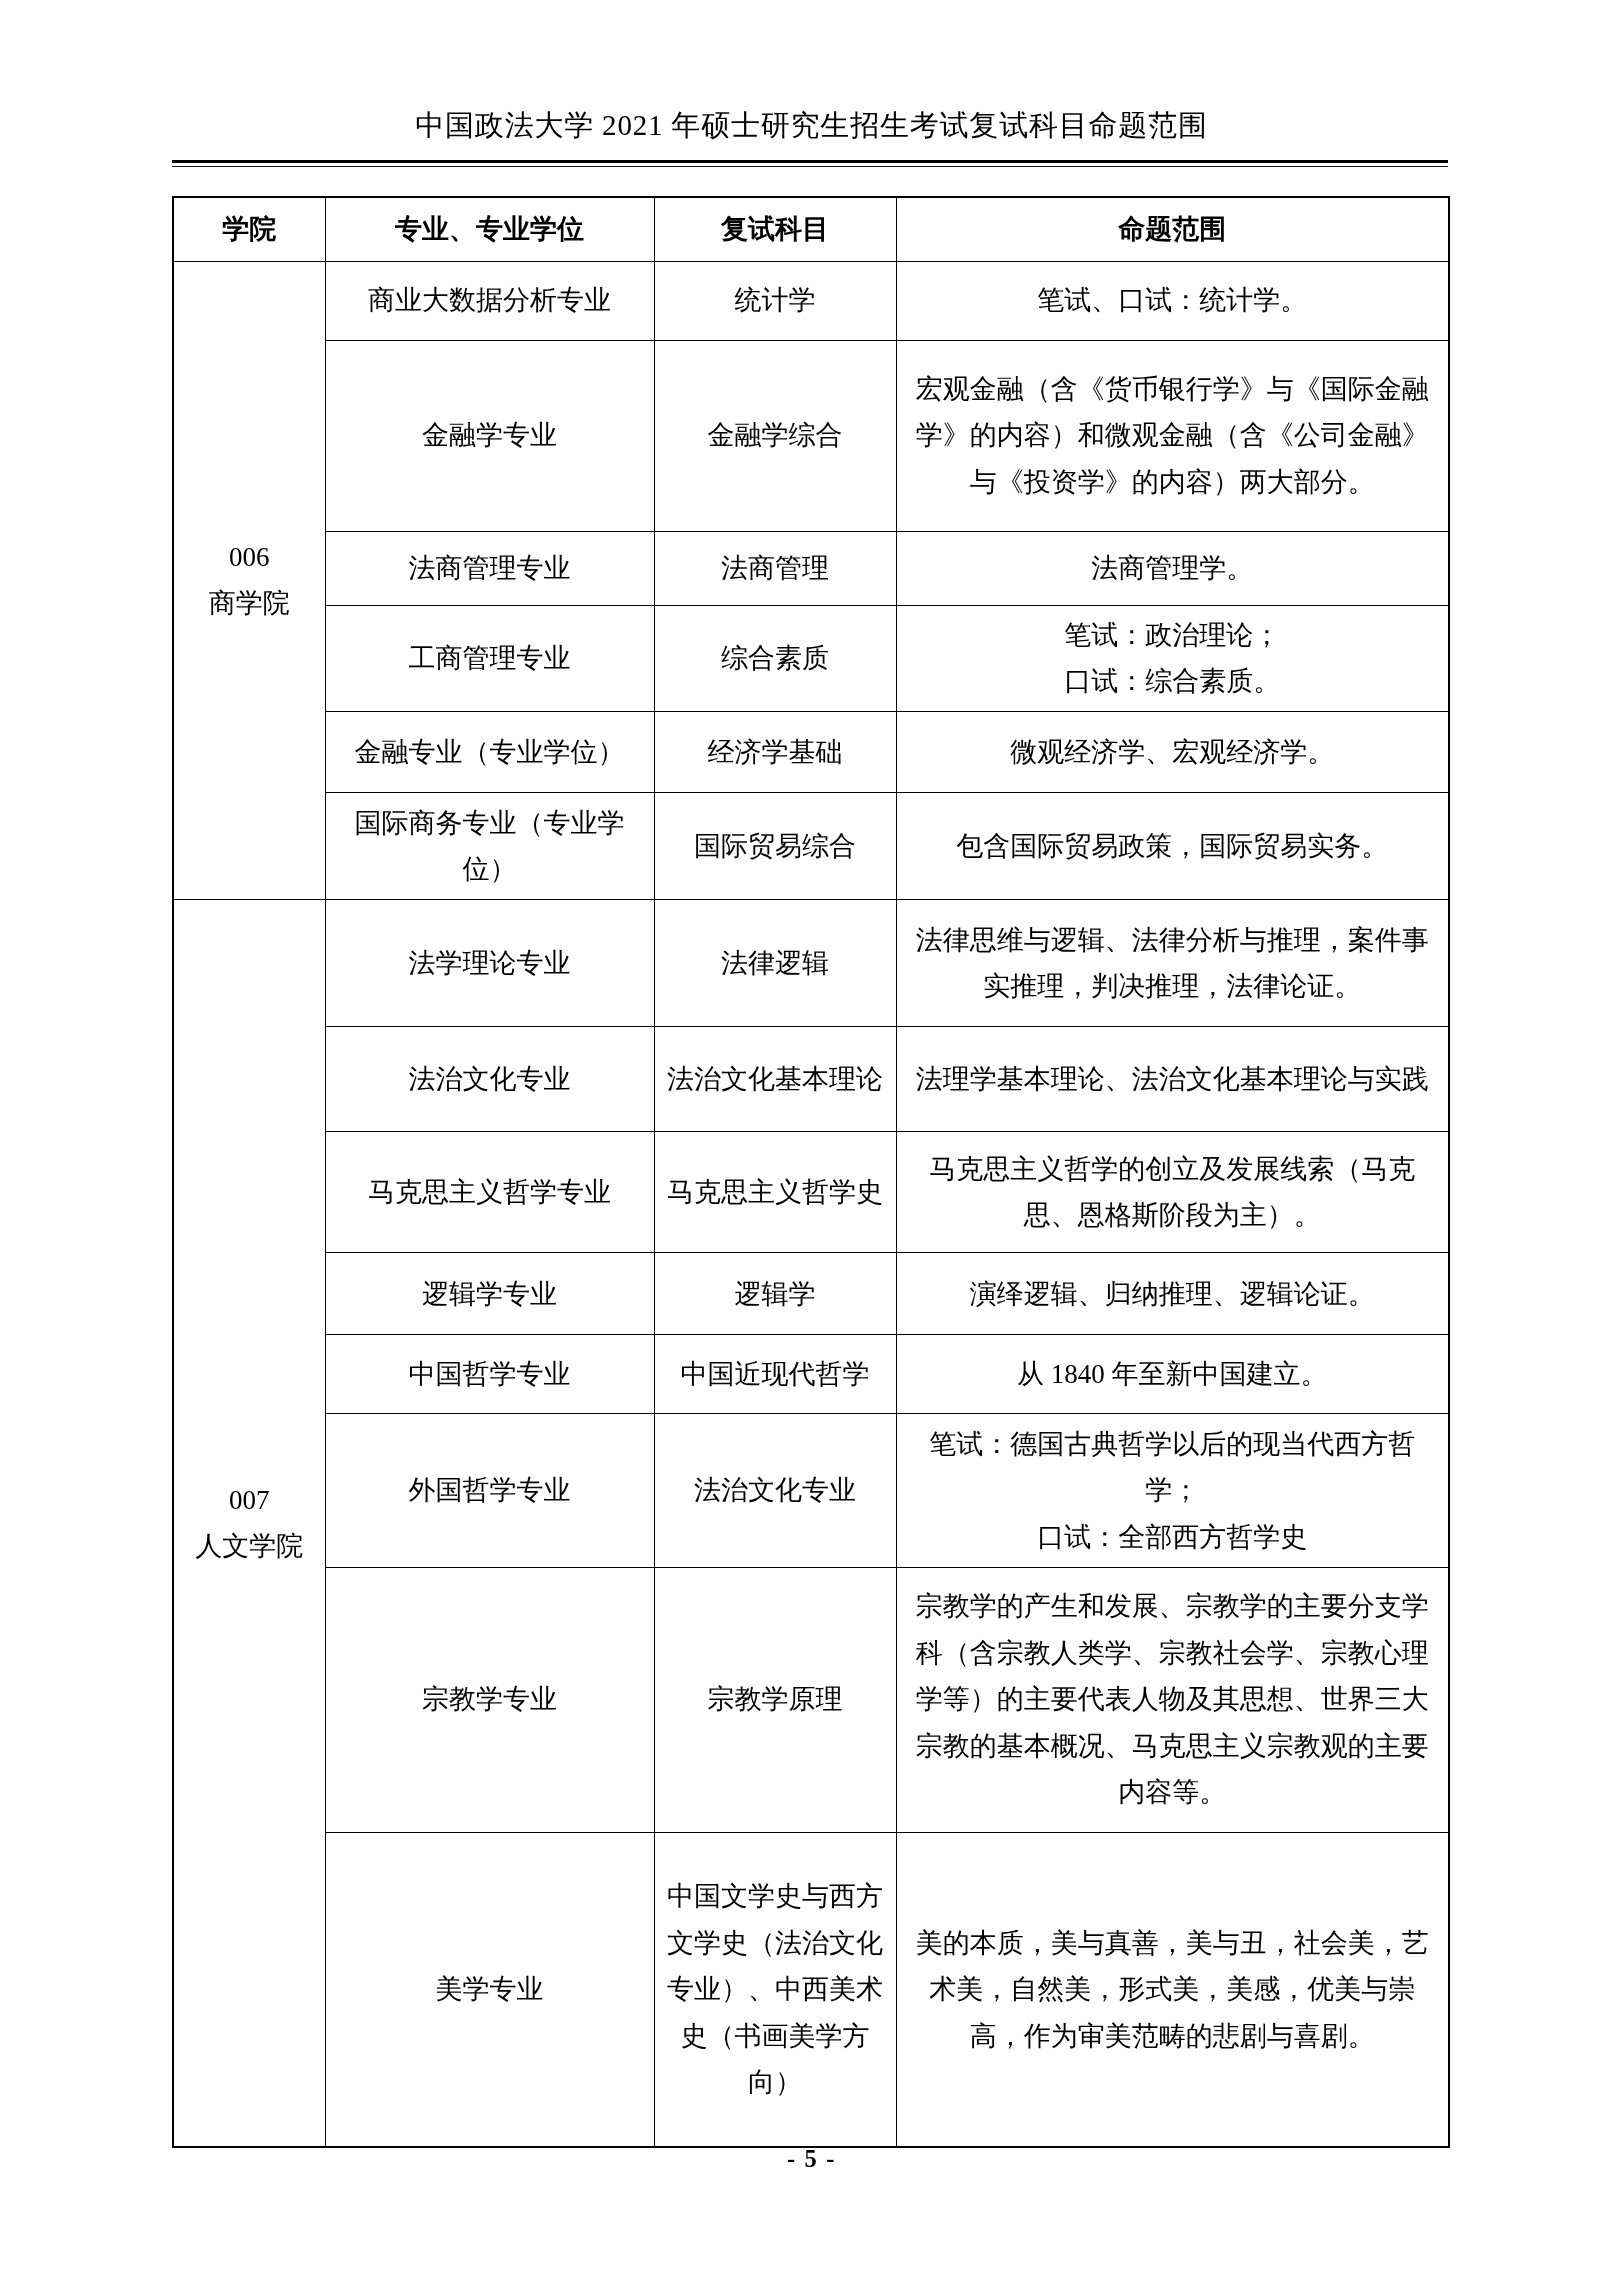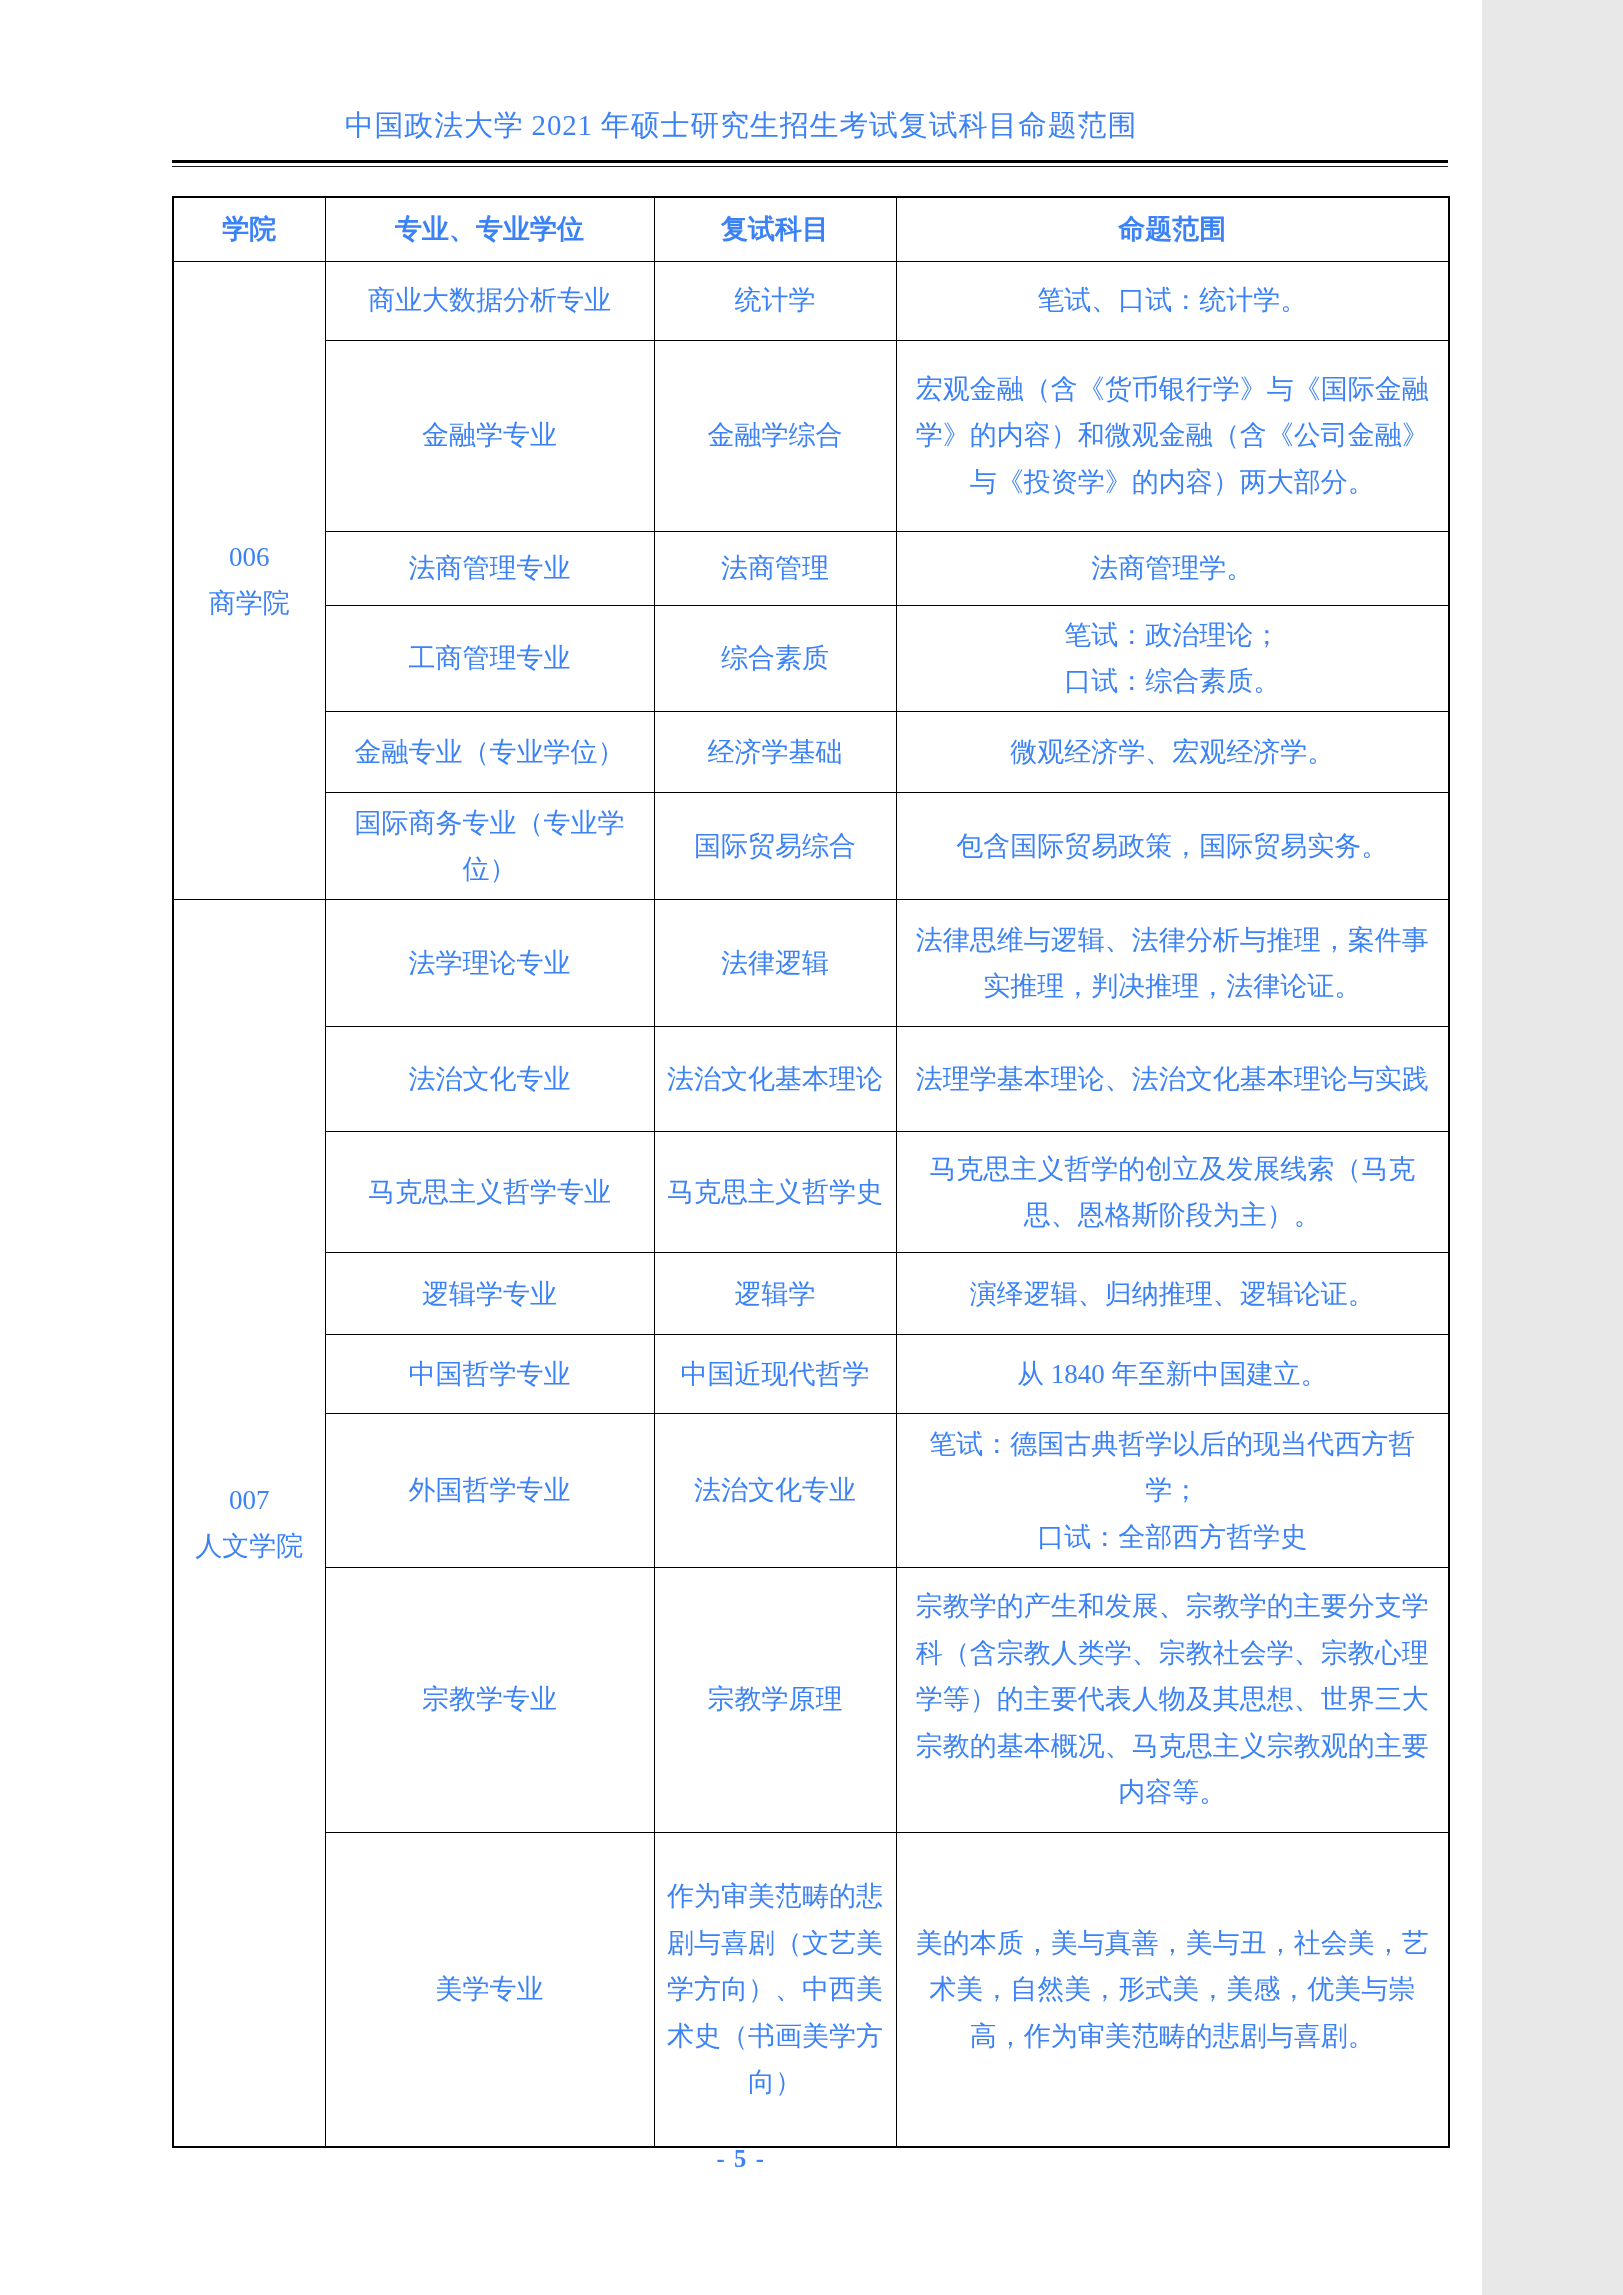--- a/index.html
+++ b/index.html
@@ -1,23 +1,23 @@
 <!DOCTYPE html>
 <html lang="zh" style="font-size:13px"><head>
 <meta charset="utf-8">
 <style>
   html, body { margin: 0; padding: 0; background: #e8e8e8; }
   .doc {
     position: relative;
-    width: 1482px;
+    width: 1623px;
     height: 2295px;
     background: #ffffff;
     overflow: hidden;
     font-family: "Liberation Serif", "DejaVu Serif", serif;
-    color: #3b82f6;
+    color: #000000;
   }
   .title {
     position: absolute;
     top: 106px;
     left: 0;
     width: 100%;
     text-align: center;
     font-size: 29px;
     letter-spacing: 0.8px;
     white-space: nowrap;
@@ -172,21 +172,21 @@
       <td class="scope">笔试：德国古典哲学以后的现当代西方哲学；
 口试：全部西方哲学史</td>
     </tr>
     <tr style="height:265px">
       <td>宗教学专业</td>
       <td>宗教学原理</td>
       <td class="scope">宗教学的产生和发展、宗教学的主要分支学科（含宗教人类学、宗教社会学、宗教心理学等）的主要代表人物及其思想、世界三大宗教的基本概况、马克思主义宗教观的主要内容等。</td>
     </tr>
     <tr style="height:315px">
       <td>美学专业</td>
-      <td>作为审美范畴的悲剧与喜剧（文艺美学方向）、中西美术史（书画美学方向）</td>
+      <td>中国文学史与西方文学史（法治文化专业）、中西美术史（书画美学方向）</td>
       <td class="scope">美的本质，美与真善，美与丑，社会美，艺术美，自然美，形式美，美感，优美与崇高，作为审美范畴的悲剧与喜剧。</td>
     </tr>
   </tbody>
     </table>
 
   <div class="footer">- 5 -</div>
 
 </div>
 
 

